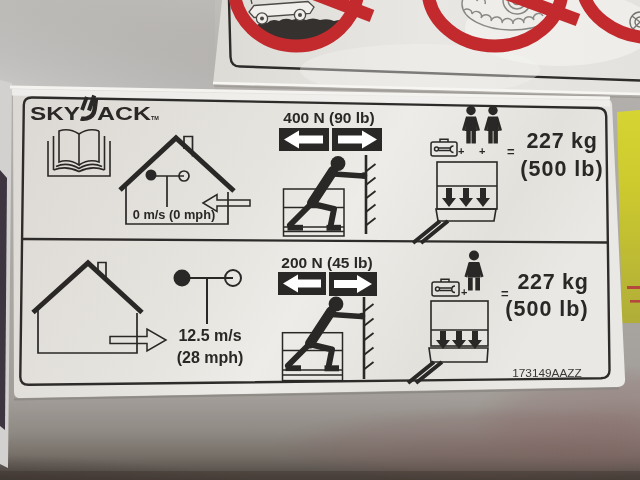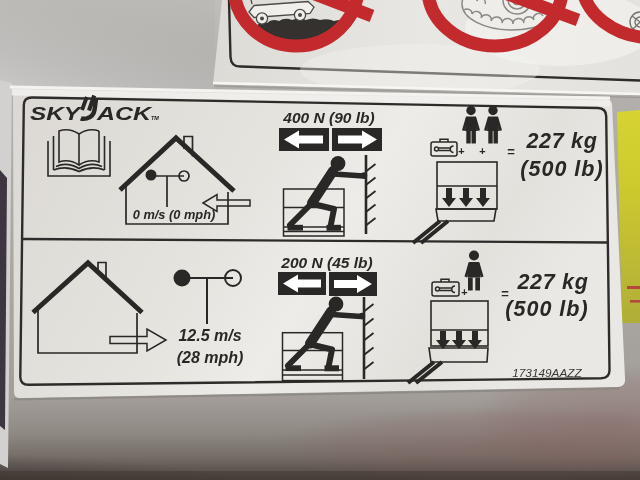--- a/index.html
+++ b/index.html
@@ -1,16 +1,16 @@
 <!DOCTYPE html>
 <html><head>
 <meta charset="utf-8">
 <style>
 html,body{margin:0;padding:0;background:#9a9691;}
-#scene{position:relative;width:640px;height:480px;overflow:hidden;font-family:"Liberation Sans",sans-serif;font-style:italic;}
+#scene{position:relative;width:640px;height:480px;overflow:hidden;font-family:"Liberation Sans",sans-serif;}
 svg{display:block;}
 </style>
 </head>
 <body>
 <div id="scene">
 <svg width="640" height="480" viewBox="0 0 640 480">
 <defs>
 <linearGradient id="metalv" x1="0" y1="0" x2="0" y2="1">
 <stop offset="0" stop-color="#c0beba"></stop>
 <stop offset="0.18" stop-color="#b2afac"></stop>

